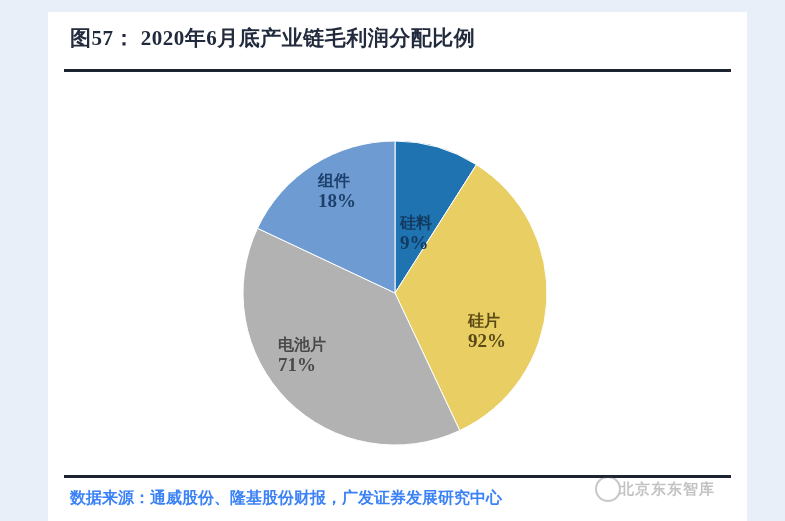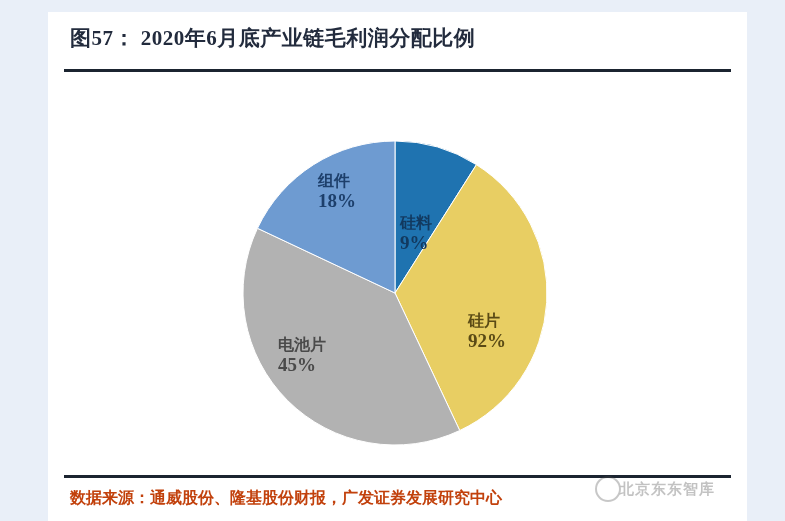--- a/index.html
+++ b/index.html
@@ -110,21 +110,21 @@
     height: 0;
     border-top: 3px solid #1b2430;
   }
   #figure-source {
     position: absolute;
     left: 22px;
     top: 476px;
     font-family: "Liberation Serif", "DejaVu Serif", serif;
     font-size: 16px;
     font-weight: bold;
-    color: #c2410c;
+    color: #3b82f6;
     white-space: nowrap;
   }
 
   
   #watermark {
     position: absolute;
     left: 545px;
     top: 450px;
     width: 150px;
     height: 60px;
@@ -179,21 +179,21 @@
         <span class="lab-val">9%</span>
       </div>
 
       <div class="slice-label" id="label-guipian">
         <span class="lab-name">硅片</span>
         <span class="lab-val">92%</span>
       </div>
 
       <div class="slice-label" id="label-dianchi">
         <span class="lab-name">电池片</span>
-        <span class="lab-val">45%</span>
+        <span class="lab-val">71%</span>
       </div>
 
       <div class="slice-label" id="label-zujian">
         <span class="lab-name">组件</span>
         <span class="lab-val">18%</span>
       </div>
     </div>
 
   </div>
 

